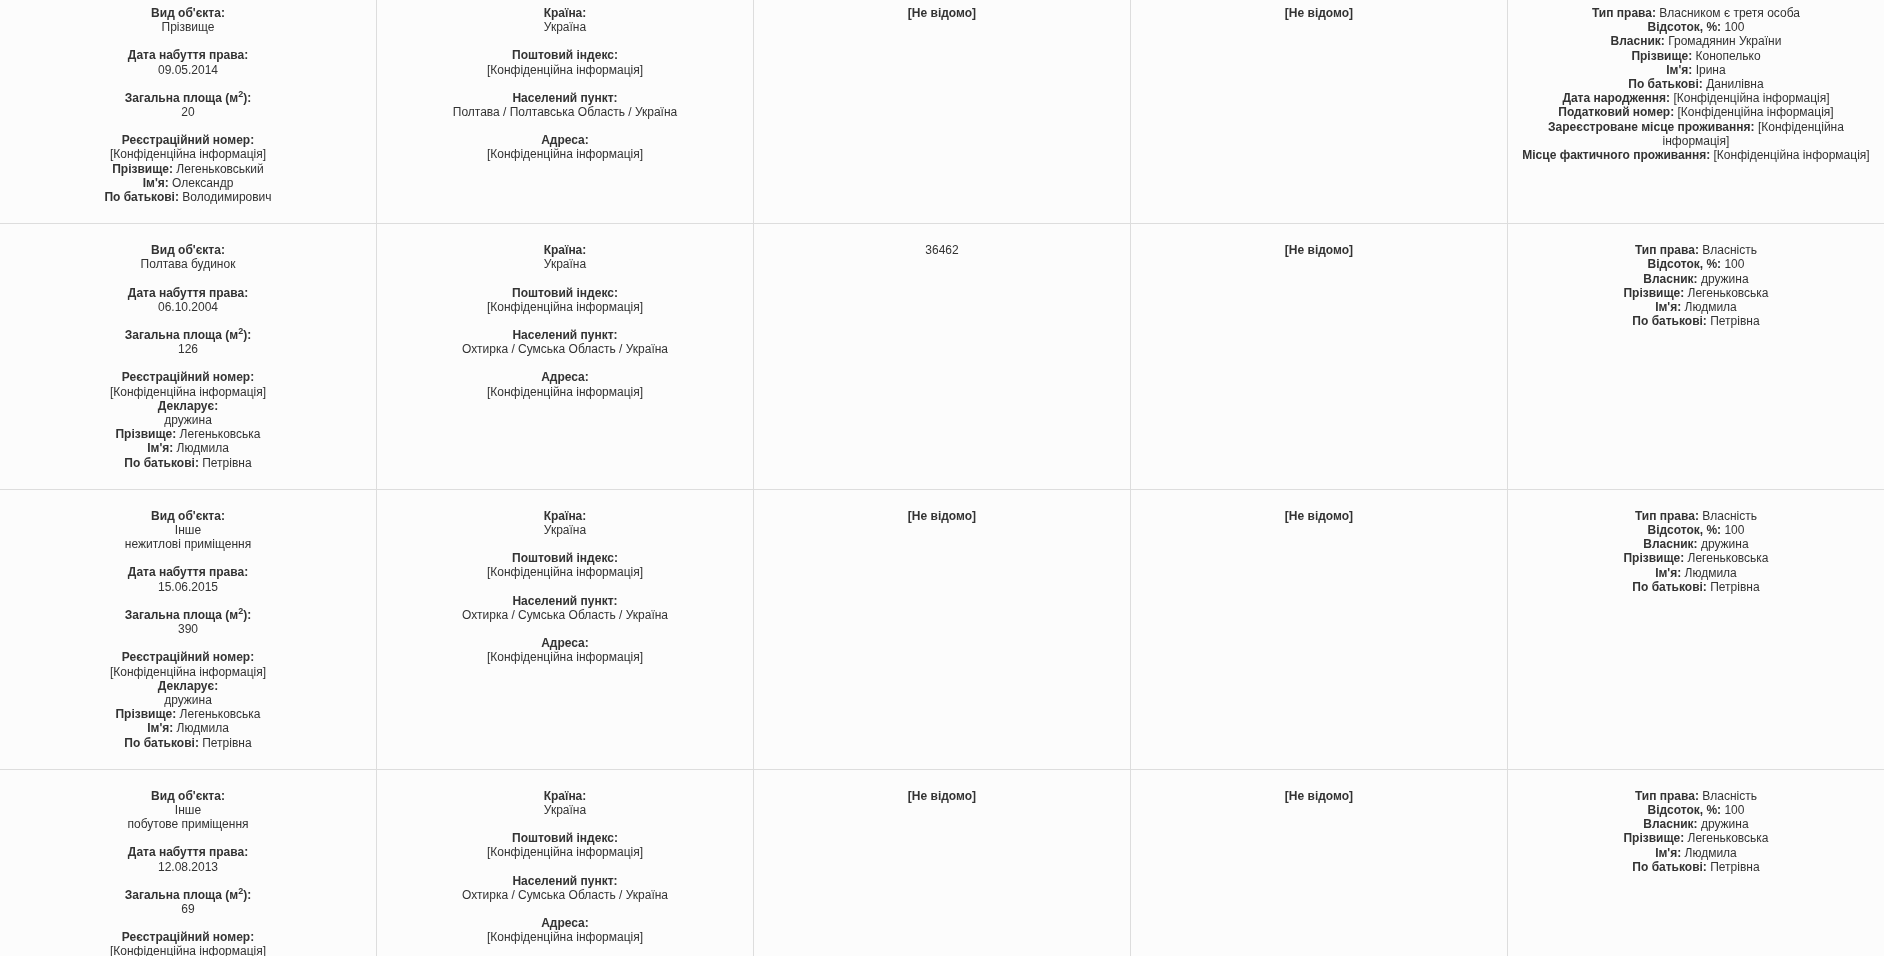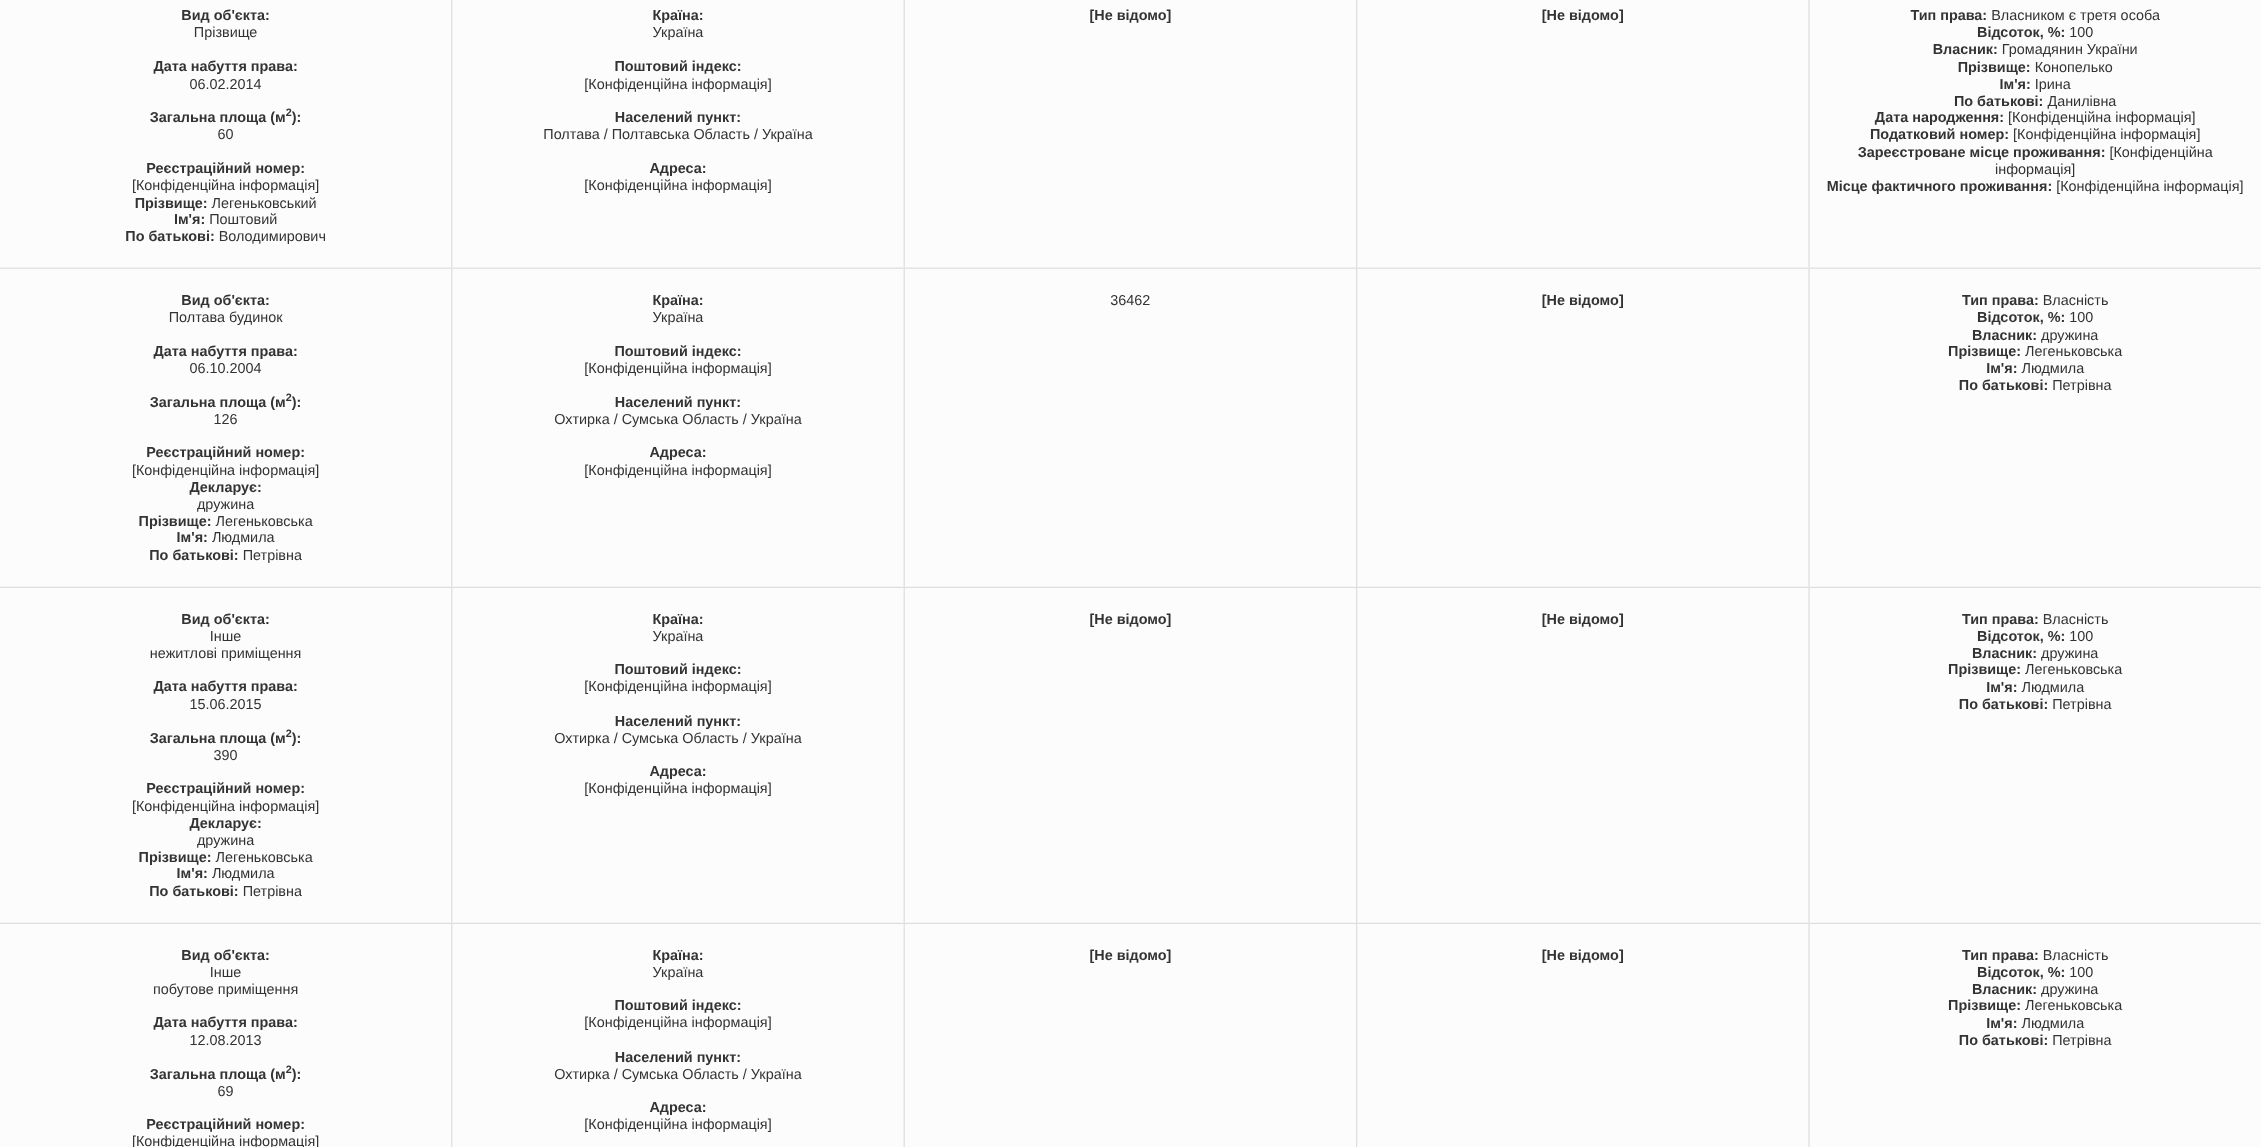--- a/index.html
+++ b/index.html
@@ -36,23 +36,23 @@
 </style>
 </head>
 <body>
 
 <div class="table-viewport">
   <table class="decl">
     <tbody>
         <tr>
           <td>
             <p><b>Вид об'єкта:</b><br><span>Прізвище</span></p>
-            <p><b>Дата набуття права:</b><br><span>06.02.2014</span></p>
-            <p><b>Загальна площа (м</b><sup><b>2</b></sup><b>):</b><br><span>60</span></p>
-            <p><b>Реєстраційний номер:</b><br><span>[Конфіденційна інформація]</span><br><b>Прізвище:</b><span> Легеньковський</span><br><b>Ім'я:</b><span> Поштовий</span><br><b>По батькові:</b><span> Володимирович</span></p>
+            <p><b>Дата набуття права:</b><br><span>09.05.2014</span></p>
+            <p><b>Загальна площа (м</b><sup><b>2</b></sup><b>):</b><br><span>20</span></p>
+            <p><b>Реєстраційний номер:</b><br><span>[Конфіденційна інформація]</span><br><b>Прізвище:</b><span> Легеньковський</span><br><b>Ім'я:</b><span> Олександр</span><br><b>По батькові:</b><span> Володимирович</span></p>
           </td>
           <td>
             <p><b>Країна:</b><br><span>Україна</span></p>
             <p><b>Поштовий індекс:</b><br><span>[Конфіденційна інформація]</span></p>
             <p><b>Населений пункт:</b><br><span>Полтава / Полтавська Область / Україна</span></p>
             <p><b>Адреса:</b><br><span>[Конфіденційна інформація]</span></p>
           </td>
           <td>
             <p><b>[Не відомо]</b></p>
           </td>

